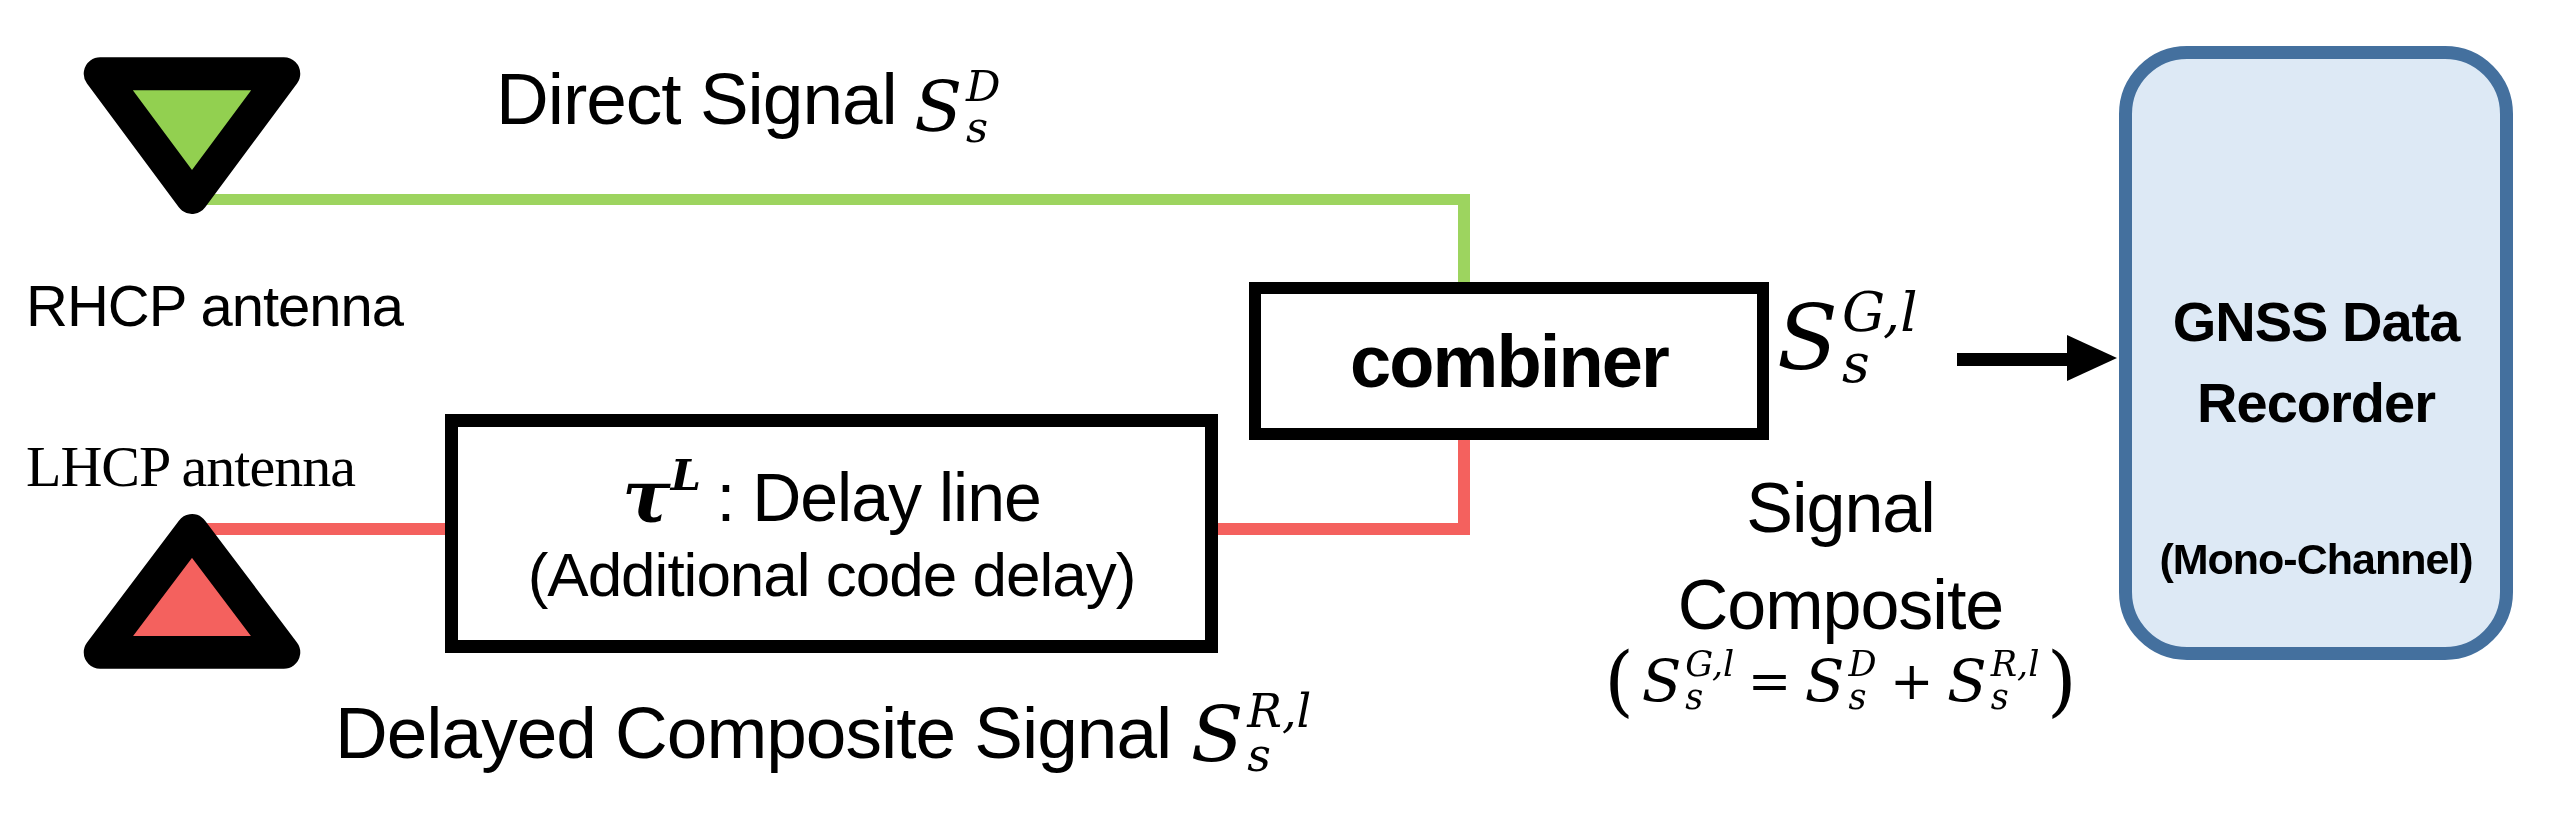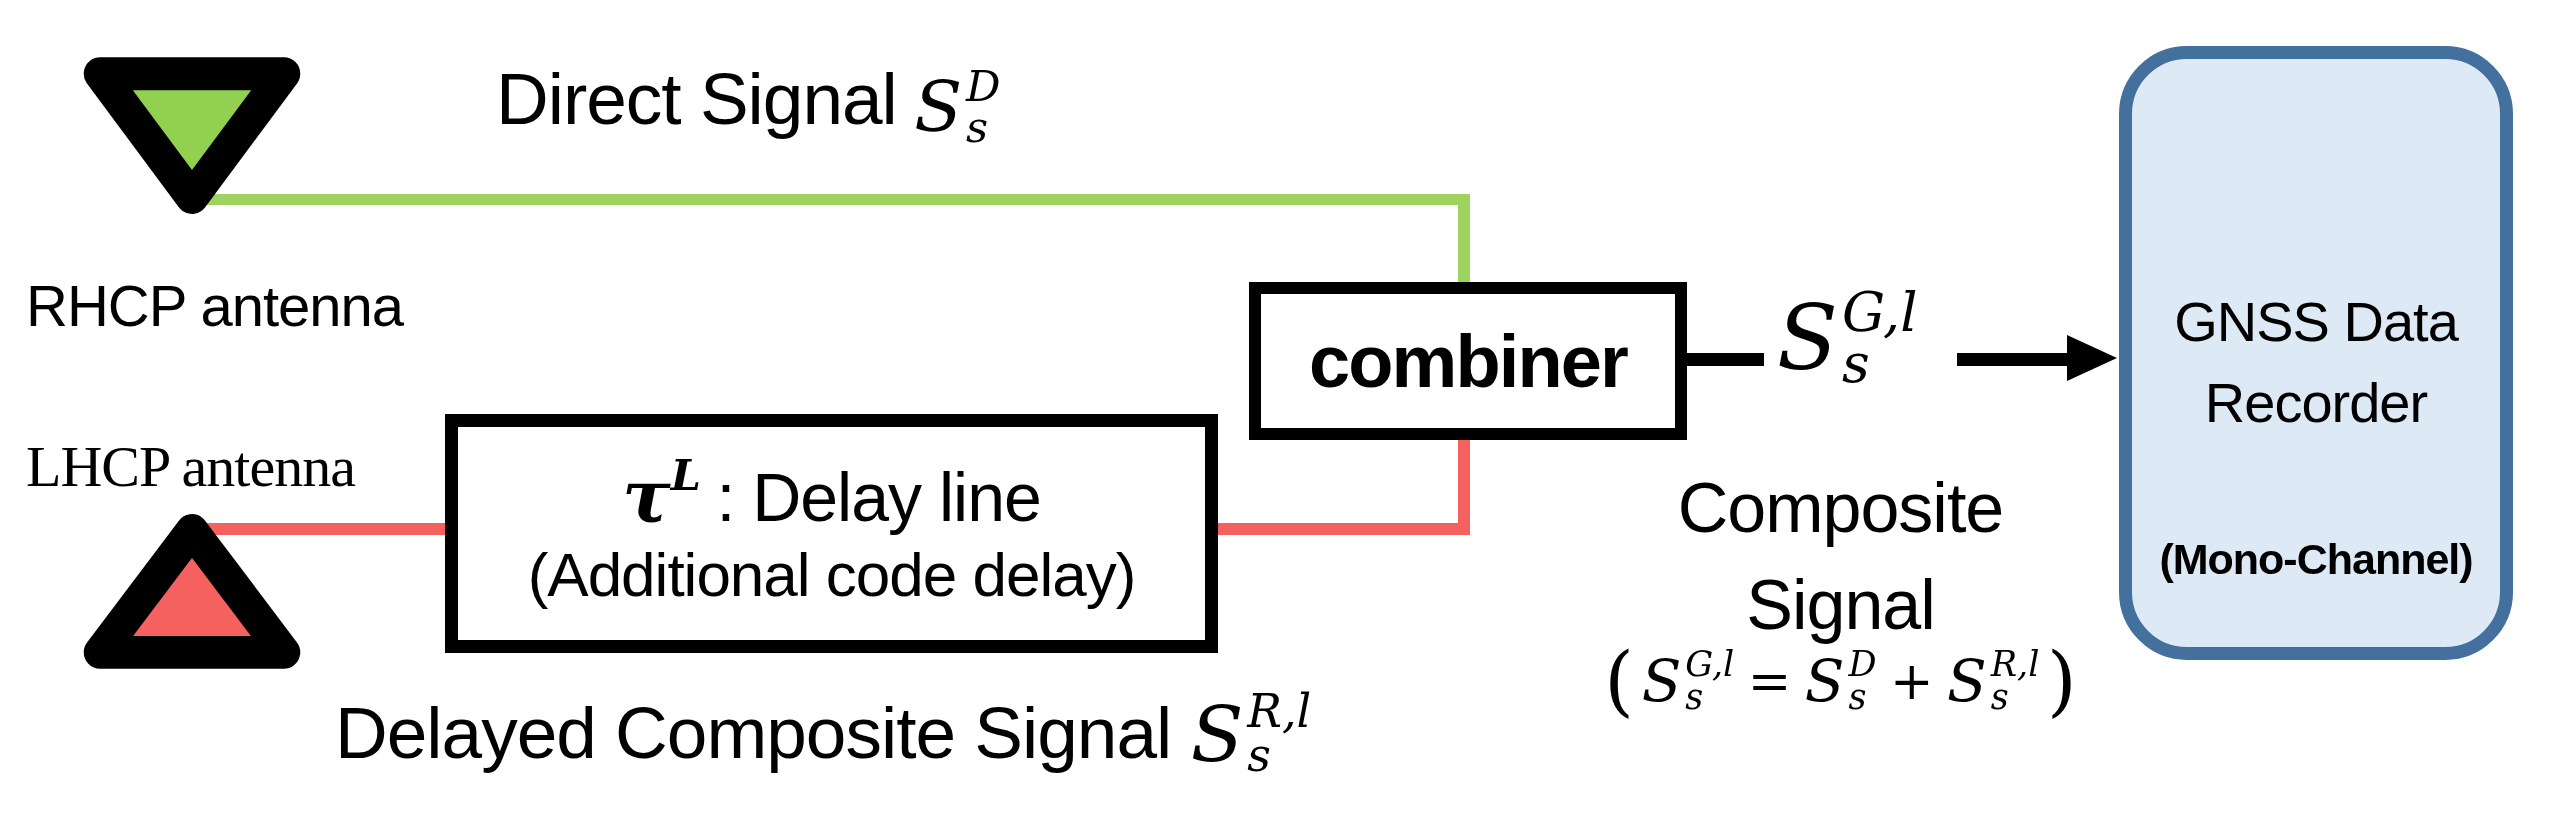--- a/index.html
+++ b/index.html
@@ -30,21 +30,21 @@
 
   
   .msym{display:inline-flex;align-items:center;font-family:"DejaVu Serif",serif;font-style:italic;line-height:1;}
   .msym .mbase{line-height:1;}
   .msym .mscripts{display:inline-flex;flex-direction:column;margin-left:3.9px;line-height:1;}
   .msym .msup{display:block;line-height:0.95;}
   .msym .msub{display:block;line-height:0.95;}
 
   
   .combiner-box{
-    position:absolute;left:1249px;top:282px;width:438px;height:158px;
+    position:absolute;left:1249px;top:282px;width:520px;height:158px;
     background:#fff;border:12.6px solid #000;box-sizing:border-box;
     display:flex;align-items:center;justify-content:center;
   }
   .combiner-box .lbl-in{font-weight:bold;font-size:74px;letter-spacing:-1.9px;}
 
   
   .delay-box{
     position:absolute;left:445px;top:414px;width:773px;height:239px;
     background:#fff;border:13.6px solid #000;box-sizing:border-box;
     display:flex;flex-direction:column;align-items:center;justify-content:center;gap:11.6px;
@@ -55,21 +55,21 @@
   .delay-label{font-size:68px;margin-left:15.5px;letter-spacing:-1px;}
   .delay-sub{font-size:62px;letter-spacing:-1px;line-height:1;}
 
   
   .recorder-box{
     position:absolute;left:2119px;top:46px;width:394px;height:614px;
     background:#dde9f5;border:13.6px solid #44709e;border-radius:68px;box-sizing:border-box;
   }
   .recorder-title{
     position:absolute;left:0;right:0;top:222px;text-align:center;
-    font-weight:normal;font-size:56px;line-height:81px;letter-spacing:-1px;
+    font-weight:bold;font-size:56px;line-height:81px;letter-spacing:-1px;
   }
   .recorder-sub{
     position:absolute;left:0;right:0;top:475px;text-align:center;
     font-weight:bold;font-size:43px;line-height:50px;letter-spacing:-1px;
   }
 
   
   .composite-lbl{
     position:absolute;left:1608px;top:460px;width:465px;text-align:center;
     font-size:70px;line-height:97px;letter-spacing:-1px;white-space:nowrap;
@@ -156,22 +156,22 @@
     <span class="msym m-output">
       <span class="mbase">S</span>
       <span class="mscripts">
         <span class="msup">G,l</span>
         <span class="msub">s</span>
       </span>
     </span>
   </div>
 
   <div class="composite-lbl">
+    <div>Signal</div>
     <div>Composite</div>
-    <div>Signal</div>
   </div>
 
   <div class="formula">
     <span class="paren">(</span>
     <span class="msym m-formula">
       <span class="mbase">S</span>
       <span class="mscripts">
         <span class="msup">G,l</span>
         <span class="msub">s</span>
       </span>

